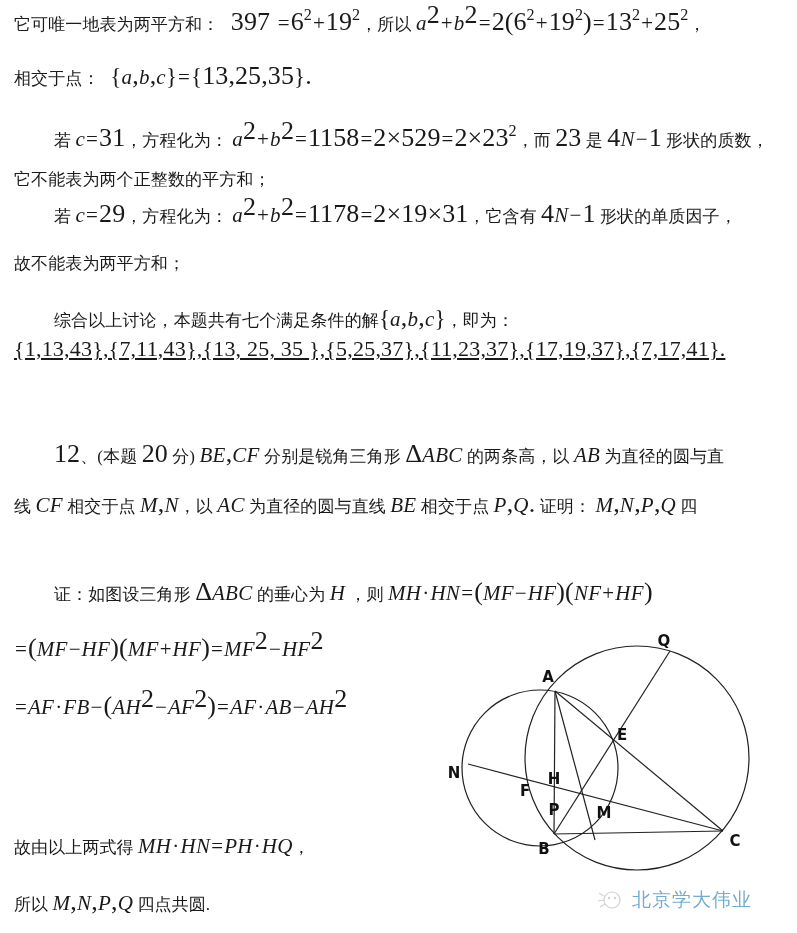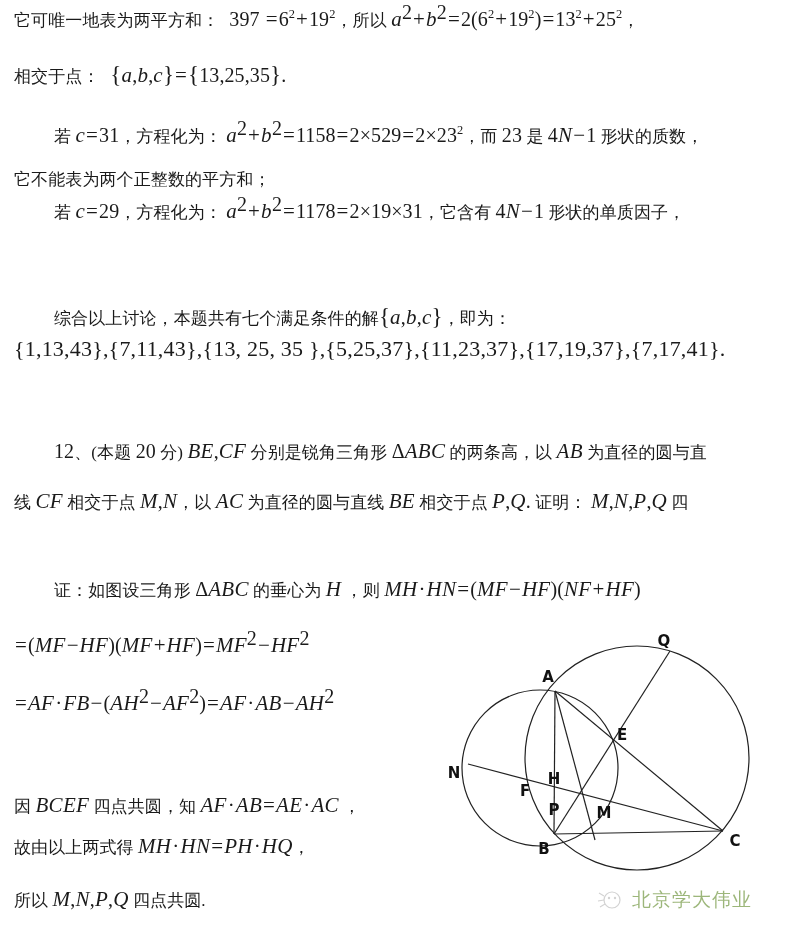--- a/index.html
+++ b/index.html
@@ -45,21 +45,21 @@
   
   .mi {
     font-family: "Liberation Serif", "DejaVu Serif", serif;
     font-style: italic;
     font-size: 21px;
     letter-spacing: 0.3px;
   }
   .mn {
     font-family: "Liberation Serif", "DejaVu Serif", serif;
     font-style: normal;
-    font-size: 20px;
+    font-size: 26px;
   }
   .op {
     font-family: "Liberation Serif", "DejaVu Serif", serif;
     font-style: normal;
     font-size: 21px;
     padding: 0 1px;
   }
   sup {
     font-size: 0.62em;
     vertical-align: super;
@@ -73,20 +73,21 @@
   }
 
   .solutions {
     position: absolute;
     left: 14px;
     top: 336px;
     font-size: 22px;
     font-family: "Liberation Serif", "DejaVu Serif", serif;
     white-space: nowrap;
     letter-spacing: 0.2px;
+    text-decoration: underline;
   }
 
   
   .figure {
     position: absolute;
     left: 432px;
     top: 628px;
     width: 360px;
     height: 255px;
   }
@@ -104,21 +105,21 @@
     left: 596px;
     top: 886px;
     display: flex;
     align-items: center;
     gap: 8px;
     opacity: 0.55;
   }
   .watermark .wm-text {
     font-family: "DejaVu Sans", "Liberation Sans", sans-serif;
     font-size: 19px;
-    color: #4d7c0f;
+    color: #0369a1;
     letter-spacing: 1px;
     white-space: nowrap;
   }
   .wm-logo { width: 28px; height: 28px; opacity: 0.7; }
   .wm-logo svg { display:block; width:100%; height:100%; }
 </style>
 </head>
 <body>
 
 <div class="page">
@@ -138,20 +139,23 @@
   </div>
 
   <div class="line" style="top:168px">
     <span class="cn">它不能表为两个正整数的平方和；</span>
   </div>
 
   <div class="line indent" style="top:200px">
     <span class="cn">若&nbsp;</span><span class="mi">c</span><span class="op">=</span><span class="mn">29</span><span class="cn">，方程化为：&nbsp;</span><span class="mi">a</span><sup class="mn">2</sup><span class="op">+</span><span class="mi">b</span><sup class="mn">2</sup><span class="op">=</span><span class="mn">1178</span><span class="op">=</span><span class="mn">2×19×31</span><span class="cn">，它含有&nbsp;</span><span class="mn">4</span><span class="mi">N</span><span class="op">−</span><span class="mn">1</span><span class="cn">&nbsp;形状的单质因子，</span>
   </div>
 
+  <div class="line" style="top:252px">
+    <span class="cn">故不能表为两平方和；</span>
+  </div>
 
   <div class="line indent" style="top:304px">
     <span class="cn">综合以上讨论，本题共有七个满足条件的解</span><span class="brace">{</span><span class="mi">a</span><span class="mn">,</span><span class="mi">b</span><span class="mn">,</span><span class="mi">c</span><span class="brace">}</span><span class="cn">，即为：</span>
   </div>
 
   <div class="solutions">{1,13,43},{7,11,43},{13, 25, 35 },{5,25,37},{11,23,37},{17,19,37},{7,17,41}.</div>
 
   <div class="line indent" style="top:440px">
     <span class="mn">12</span><span class="cn">、(本题&nbsp;</span><span class="mn">20</span><span class="cn">&nbsp;分)&nbsp;</span><span class="mi">BE</span><span class="mn">,</span><span class="mi">CF</span><span class="cn">&nbsp;分别是锐角三角形&nbsp;</span><span class="mn">Δ</span><span class="mi">ABC</span><span class="cn">&nbsp;的两条高，以&nbsp;</span><span class="mi">AB</span><span class="cn">&nbsp;为直径的圆与直</span>
   </div>
@@ -167,23 +171,20 @@
 
   <div class="line" style="top:634px">
     <span class="op">=</span><span class="mn">(</span><span class="mi">MF</span><span class="op">−</span><span class="mi">HF</span><span class="mn">)(</span><span class="mi">MF</span><span class="op">+</span><span class="mi">HF</span><span class="mn">)</span><span class="op">=</span><span class="mi">MF</span><sup class="mn">2</sup><span class="op">−</span><span class="mi">HF</span><sup class="mn">2</sup>
   </div>
 
   <div class="line" style="top:692px">
     <span class="op">=</span><span class="mi">AF</span><span class="op">·</span><span class="mi">FB</span><span class="op">−</span><span class="mn">(</span><span class="mi">AH</span><sup class="mn">2</sup><span class="op">−</span><span class="mi">AF</span><sup class="mn">2</sup><span class="mn">)</span><span class="op">=</span><span class="mi">AF</span><span class="op">·</span><span class="mi">AB</span><span class="op">−</span><span class="mi">AH</span><sup class="mn">2</sup>
   </div>
 
 
-  <div class="line" style="top:794px">
-    <span class="cn">因&nbsp;</span><span class="mi">BCEF</span><span class="cn">&nbsp;四点共圆，知&nbsp;</span><span class="mi">AF</span><span class="op">·</span><span class="mi">AB</span><span class="op">=</span><span class="mi">AE</span><span class="op">·</span><span class="mi">AC</span><span class="cn">&nbsp;，</span>
-  </div>
 
   <div class="line" style="top:888px">
     <span class="cn">所以&nbsp;</span><span class="mi">M</span><span class="mn">,</span><span class="mi">N</span><span class="mn">,</span><span class="mi">P</span><span class="mn">,</span><span class="mi">Q</span><span class="cn">&nbsp;四点共圆.</span>
   </div>
 
   <div class="line" style="top:835px">
     <span class="cn">故由以上两式得&nbsp;</span><span class="mi">MH</span><span class="op">·</span><span class="mi">HN</span><span class="op">=</span><span class="mi">PH</span><span class="op">·</span><span class="mi">HQ</span><span class="cn">，</span>
   </div>
 
   <div class="figure">

